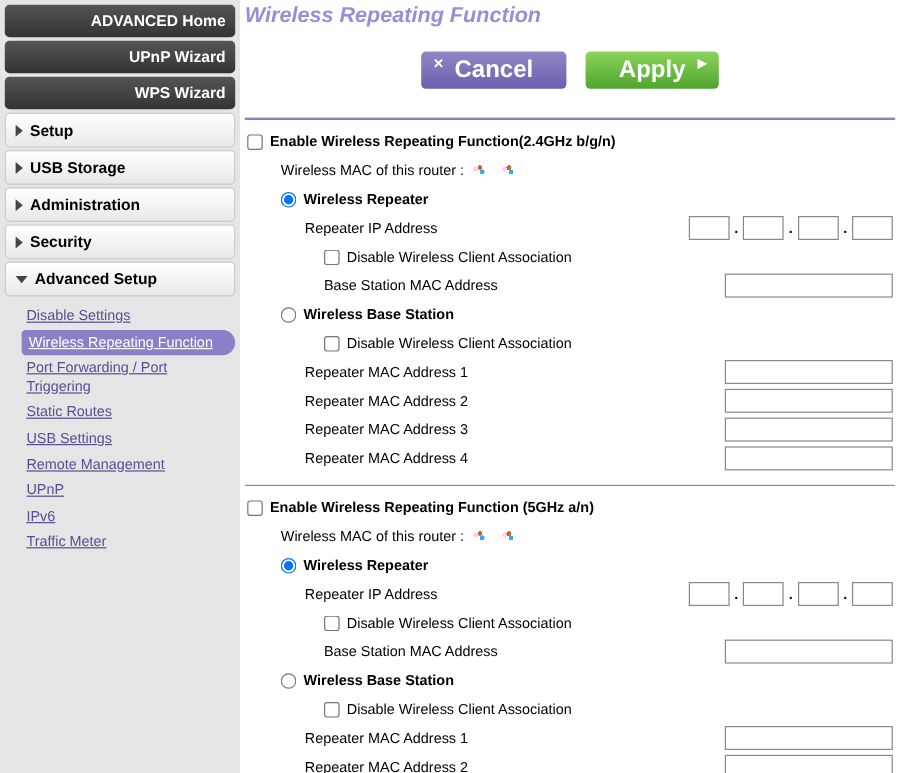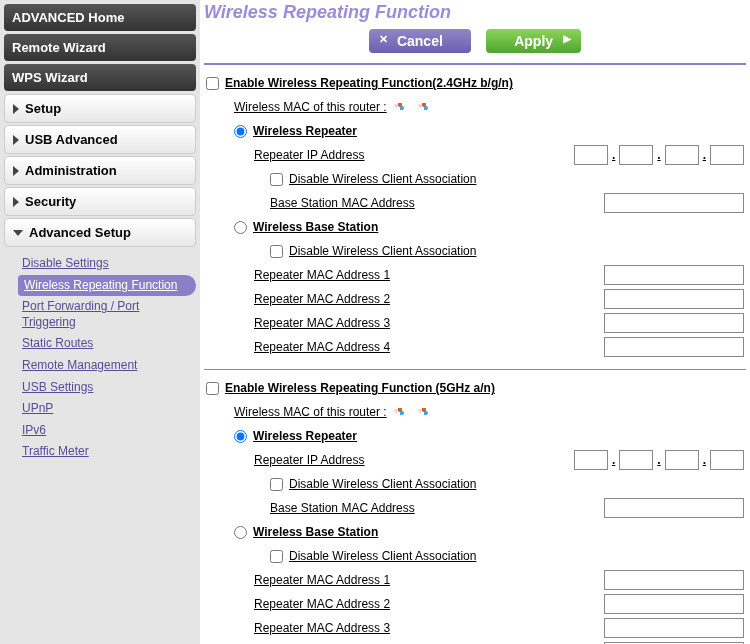--- a/index.html
+++ b/index.html
@@ -1,89 +1,89 @@
 <!DOCTYPE html>
 <html><head>
   <meta charset="utf-8">
   <style>
     * { box-sizing: border-box; margin: 0; padding: 0; }
     body { font-family: Arial, sans-serif; font-size: 12px; width: 750px; background: #fff; color: #000; }
     .container { display: flex; }
     .sidebar { width: 200px; background: #e5e5e5; padding: 4px; flex-shrink: 0; }
-    .sidebar-btn { background: linear-gradient(#555, #333); color: #fff; padding: 6px 8px; margin-bottom: 3px; border-radius: 4px; font-weight: bold; font-size: 13px; cursor: pointer; }
+    .sidebar-btn { background: linear-gradient(#555, #333); color: #fff; padding: 6px 8px; margin-bottom: 3px; border-radius: 4px; font-weight: bold; font-size: 13px; cursor: pointer; text-align: right; }
     .sidebar-cat { background: linear-gradient(#fff, #e8e8e8); border: 1px solid #ccc; padding: 6px 8px; margin-bottom: 2px; border-radius: 4px; font-weight: bold; font-size: 13px; cursor: pointer; display: flex; align-items: center; }
     .caret { display: inline-block; width: 0; height: 0; margin-right: 6px; }
     .caret-right { border-top: 5px solid transparent; border-bottom: 5px solid transparent; border-left: 6px solid #444; }
     .caret-down { border-left: 5px solid transparent; border-right: 5px solid transparent; border-top: 6px solid #444; }
     .sub-items { padding: 4px 0 4px 14px; }
     .sub-item { color: #5a4b95; text-decoration: underline; font-size: 12px; padding: 3px 4px; cursor: pointer; display: block; line-height: 1.3; }
     .sub-item.active { background: #8b7fc7; color: #fff; border-radius: 4px 12px 12px 4px; position: relative; padding: 3px 6px; }
     .main { flex: 1; padding: 0 4px; }
     .title { color: #9b8cd9; font-size: 18px; font-weight: bold; font-style: italic; padding: 2px 0; }
     .btnbar { text-align: center; padding: 2px 0 6px; }
-    .btn { display: inline-block; color: #fff; font-weight: bold; padding: 4px 28px; border-radius: 4px; font-size: 14px; cursor: pointer; margin: 2px 6px; position: relative; }
+    .btn { display: inline-block; color: #fff; font-weight: bold; padding: 4px 28px; border-radius: 4px; font-size: 20px; cursor: pointer; margin: 16px 6px; position: relative; }
     .btn-cancel { background: linear-gradient(#9087c5, #6b5fb0); }
     .btn-apply { background: linear-gradient(#8bd45a, #4fa530); }
     .btn-cancel::before { content: "✕"; position: absolute; left: 10px; font-size: 11px; }
     .btn-apply::after { content: "▶"; position: absolute; right: 10px; font-size: 10px; }
     hr.sep { border: none; border-top: 2px solid #8b7fc7; margin: 2px 0 6px; }
     hr.thin { border: none; border-top: 1px solid #8b7fc7; margin: 6px 0; }
     .section { padding: 0 2px 4px; }
-    .row { display: flex; align-items: center; padding: 2px 0; min-height: 24px; text-decoration: underline; }
+    .row { display: flex; align-items: center; padding: 2px 0; min-height: 24px; }
     .chk { margin-right: 6px; }
     .bold { font-weight: bold; }
     .indent1 { padding-left: 28px; }
     .indent2 { padding-left: 48px; }
     .indent3 { padding-left: 64px; }
     .mac-img { display: inline-flex; gap: 6px; margin-left: 4px; }
     .mac-blob { width: 18px; height: 12px; background: radial-gradient(circle at 30% 40%, #fce 2px, transparent 2px), radial-gradient(circle at 60% 60%, #3af 2px, transparent 2px), radial-gradient(circle at 50% 30%, #c62 2px, transparent 2px); }
     input[type=radio] { margin-right: 6px; }
     .lbl { flex: 1; }
     .ipgrp { display: flex; gap: 4px; align-items: center; }
     .ipoct { width: 34px; height: 20px; border: 1px solid #888; text-align: center; font-size: 11px; }
     .dot { font-weight: bold; }
     .txtfield { width: 140px; height: 20px; border: 1px solid #888; }
   </style>
 </head>
 <body>
 
 <div class="container">
   <div class="sidebar">
     <div class="sidebar-btn">ADVANCED Home</div>
-    <div class="sidebar-btn">Remote Wizard</div>
+    <div class="sidebar-btn">UPnP Wizard</div>
     <div class="sidebar-btn">WPS Wizard</div>
 
     <div class="sidebar-cat">
         <span class="caret caret-right"></span>
         <span>Setup</span>
       </div>
     <div class="sidebar-cat">
         <span class="caret caret-right"></span>
-        <span>USB Advanced</span>
+        <span>USB Storage</span>
       </div>
     <div class="sidebar-cat">
         <span class="caret caret-right"></span>
         <span>Administration</span>
       </div>
     <div class="sidebar-cat">
         <span class="caret caret-right"></span>
         <span>Security</span>
       </div>
     <div class="sidebar-cat">
         <span class="caret caret-down"></span>
         <span>Advanced Setup</span>
       </div>
 
     <div class="sub-items">
       <span class="sub-item">Disable Settings</span>
       <span class="sub-item active">Wireless Repeating Function</span>
       <span class="sub-item">Port Forwarding / Port Triggering</span>
       <span class="sub-item">Static Routes</span>
+      <span class="sub-item">USB Settings</span>
       <span class="sub-item">Remote Management</span>
-      <span class="sub-item">USB Settings</span>
       <span class="sub-item">UPnP</span>
       <span class="sub-item">IPv6</span>
       <span class="sub-item">Traffic Meter</span>
     </div>
   </div>
 
   <div class="main">
     <div class="title">Wireless Repeating Function</div>
     <div class="btnbar">
       <span class="btn btn-cancel">Cancel</span>

